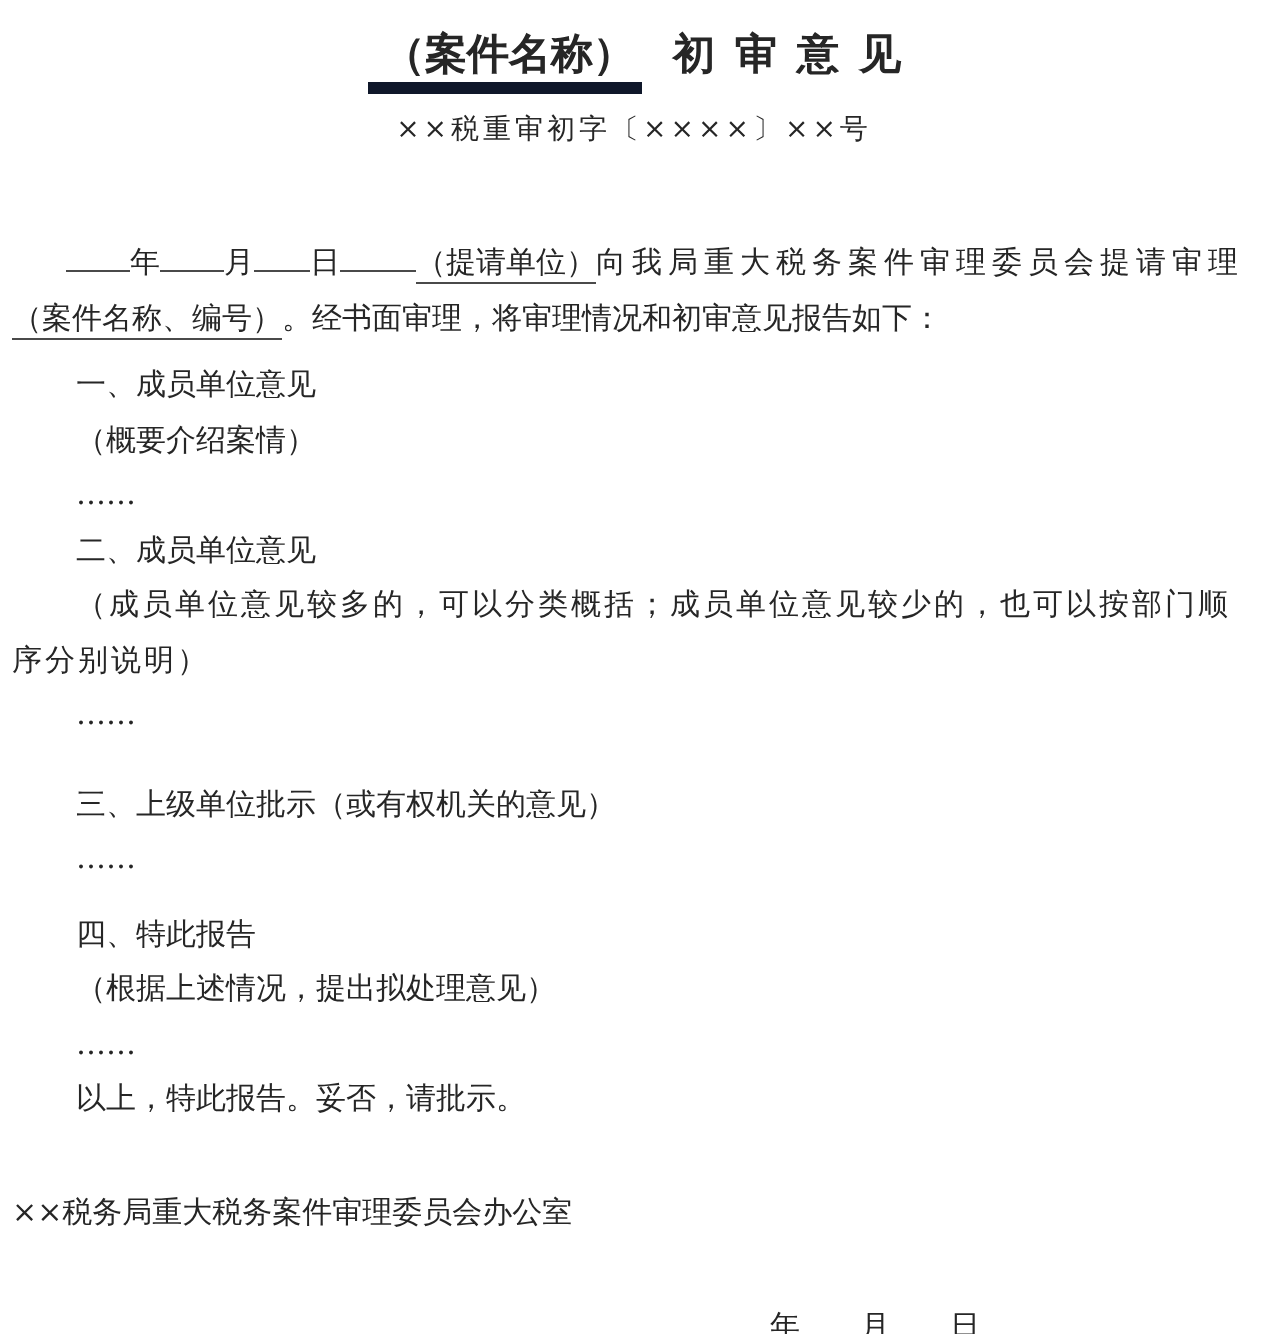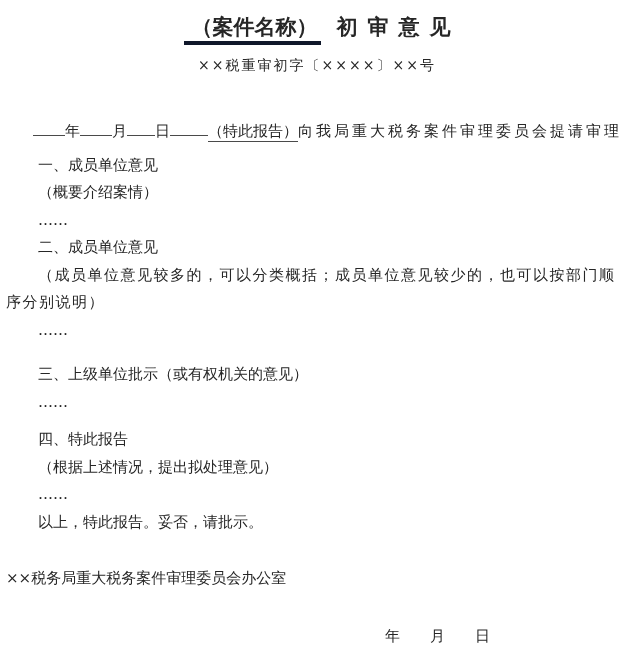--- a/index.html
+++ b/index.html
@@ -15,21 +15,21 @@
     overflow: hidden;
   }
   .title {
     text-align: center;
     font-size: 21px;
     font-weight: bold;
     line-height: 30px;
     white-space: nowrap;
   }
   .title .u-title {
-    border-bottom: 4px solid #0f172a;
+    border-bottom: 6px solid #0f172a;
     padding: 0 3px 2px 8px;
   }
   .title .title-rest {
     letter-spacing: 10px;
     margin-left: 16px;
     margin-right: -10px;
   }
   .docno {
     text-align: center;
     font-size: 14px;
@@ -72,21 +72,22 @@
   .dateline .gap { margin-left: 30px; }
 </style>
 </head>
 <body>
 
 <div class="title"><span class="u-title">（案件名称）</span><span class="title-rest">初审意见</span></div>
 
 <div class="docno">××税重审初字〔××××〕××号</div>
 
 <div class="intro">
-  <div class="intro-line-1"><span class="blank b1"></span><span>年</span><span class="blank b2"></span><span>月</span><span class="blank b3"></span><span>日</span><span class="blank b4"></span><span class="u">（特此报告）</span><span class="stretch">向我局重大税务案件审理委员会提请审理</span></div>
+  <div class="intro-line-1"><span class="blank b1"></span><span>年</span><span class="blank b2"></span><span>月</span><span class="blank b3"></span><span>日</span><span class="blank b4"></span><span class="u">（提请单位）</span><span class="stretch">向我局重大税务案件审理委员会提请审理</span></div>
+  <div><span class="u">（案件名称、编号）</span><span>。经书面审理，将审理情况和初审意见报告如下：</span></div>
 </div>
 
 <div class="line mt-h1">一、成员单位意见</div>
 <div class="line">（概要介绍案情）</div>
 <div class="line">……</div>
 
 <div class="line">二、成员单位意见</div>
 <div class="line note-wrap">（成员单位意见较多的，可以分类概括；成员单位意见较少的，也可以按部门顺序分别说明）</div>
 <div class="line">……</div>
 

